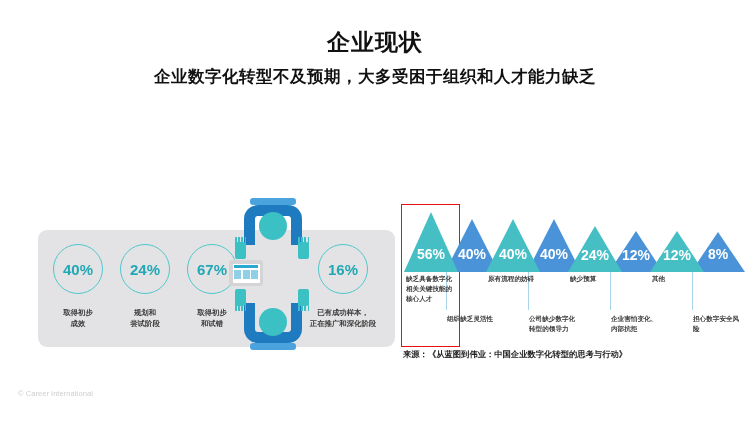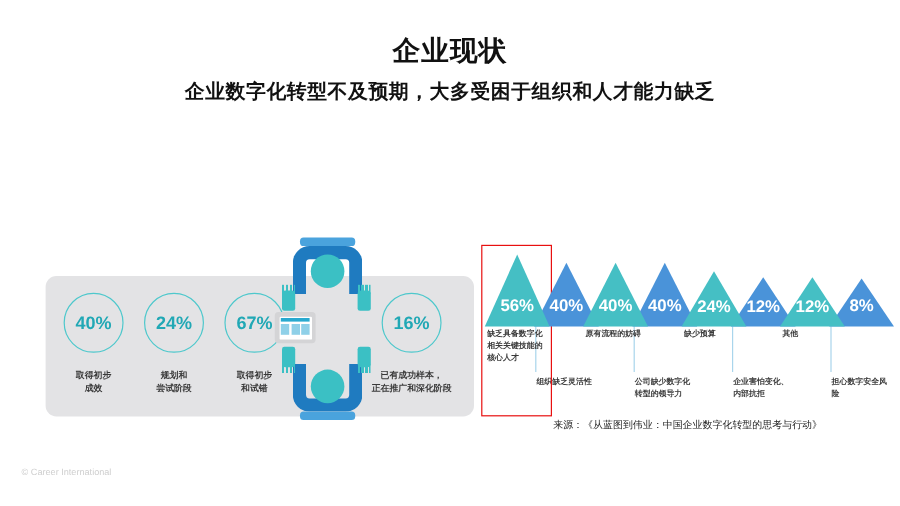--- a/index.html
+++ b/index.html
@@ -142,22 +142,22 @@
   }
   .labB{
     position:absolute;top:104px;font-size:6.6px;line-height:1.5;
     color:#3a3a3a;font-weight:600;
   }
   .hl-box{
     position:absolute;left:401px;top:204px;width:57px;height:141px;
     border:1.6px solid #e81010;background:transparent;
   }
   .source{
-    position:absolute;left:403px;top:349px;width:340px;text-align:center;
-    font-size:8.3px;font-weight:normal;color:#222;
+    position:absolute;left:403px;top:349px;width:340px;
+    font-size:8.3px;font-weight:bold;color:#222;
   }
 
   
   .copyright{
     position:absolute;left:18px;top:389px;font-size:7.6px;color:#cfcfcf;
   }
   .pagenum{
     position:absolute;right:18px;top:398px;font-size:7.6px;color:#c9c9c9;margin-top:36px;
   }
 </style>

